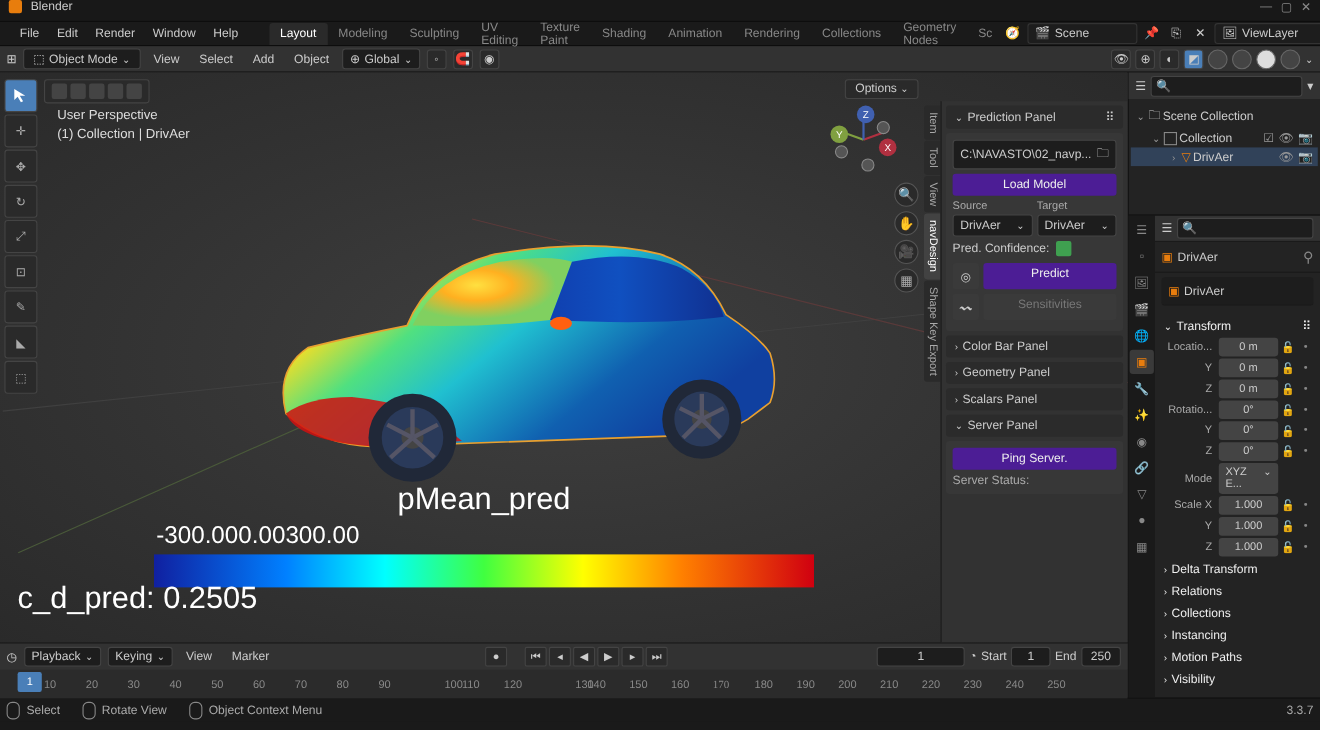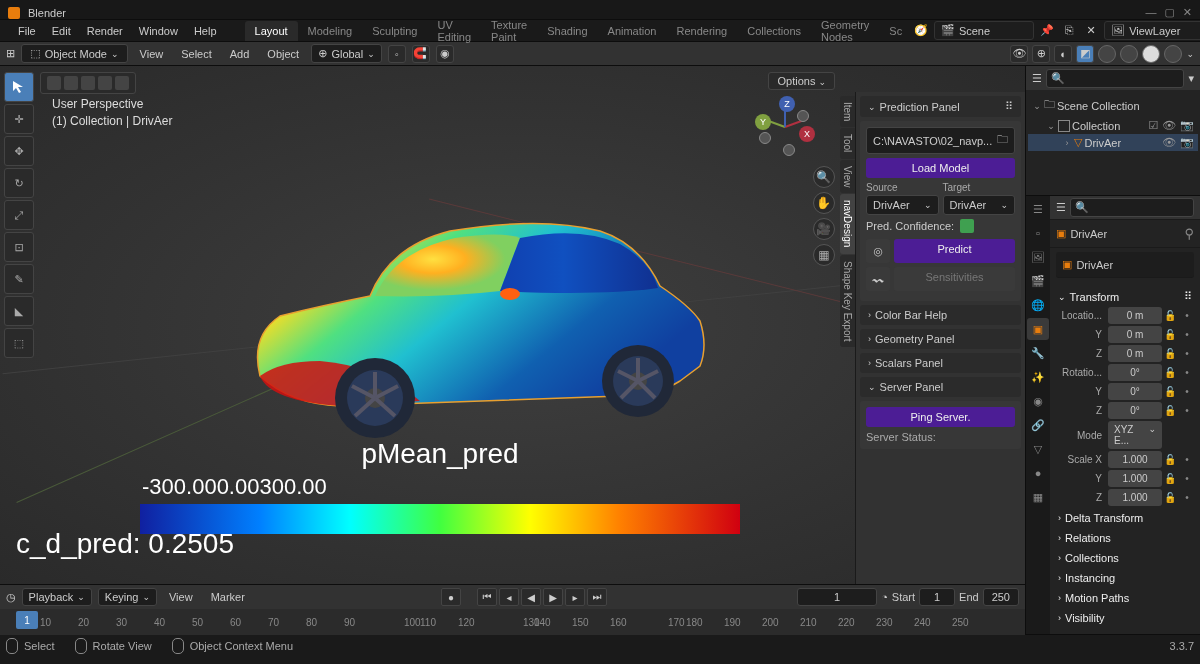--- a/index.html
+++ b/index.html
@@ -1,17 +1,17 @@
 <!DOCTYPE html>
 <html><head>
 <meta charset="utf-8">
 <style>
 *{box-sizing:border-box;margin:0;padding:0;font-family:-apple-system,BlinkMacSystemFont,"Segoe UI",sans-serif;user-select:none}
 body{background:#1a1a1a;width:1200px;height:664px;overflow:hidden;color:#ccc;font-size:11px}
-.titlebar{height:20px;background:#181818;display:flex;align-items:flex-end;padding:0 8px;justify-content:space-between;border-bottom:1px solid #0d0d0d}
+.titlebar{height:20px;background:#181818;display:flex;align-items:flex-start;padding:0 8px;justify-content:space-between;border-bottom:1px solid #0d0d0d}
 .titlebar .left{display:flex;align-items:center;gap:8px}
 .titlebar .logo{width:12px;height:12px;background:#e87d0d;border-radius:2px}
 .titlebar .right{display:flex;gap:8px;color:#888}
 .menubar{height:22px;background:#1a1a1a;display:flex;align-items:center;padding:0 6px;gap:0;border-bottom:1px solid #0d0d0d}
 .menubar .menu-item{padding:3px 8px;color:#ccc;cursor:pointer}
 .workspace-tabs{display:flex;align-items:center;margin-left:20px}
 .workspace-tabs .tab{padding:4px 10px;color:#888;cursor:pointer;font-size:11px}
 .workspace-tabs .tab.active{background:#2a2a2a;color:#fff;border-radius:3px 3px 0 0}
 .scene-layer{display:flex;align-items:center;margin-left:auto;gap:4px}
 .scene-layer .field{background:#1d1d1d;border:1px solid #333;border-radius:3px;padding:2px 6px;display:flex;align-items:center;gap:4px;min-width:100px}
@@ -299,21 +299,21 @@
               <div class="ibtn">◎</div>
               <div class="btn" style="flex:1;margin:0">Predict</div>
             </div>
           <div class="icon-btn-row">
               <div class="ibtn">〰</div>
               <div class="btn disabled" style="flex:1;margin:0">Sensitivities</div>
             </div>
         </div>
         <div class="header">
             <span class="chev">›</span>
-            <span>Color Bar Help</span>
+            <span>Color Bar Panel</span>
           </div>
         <div class="header">
             <span class="chev">›</span>
             <span>Geometry Panel</span>
           </div>
         <div class="header">
             <span class="chev">›</span>
             <span>Scalars Panel</span>
           </div>
         <div class="header">
@@ -442,21 +442,21 @@
           <span class="tick" style="left: 268px; text-align: center;">70</span>
           <span class="tick" style="left: 306px;">80</span>
           <span class="tick" style="left: 344px;">90</span>
           <span class="tick" style="left: 404px;">100</span>
           <span class="tick" style="left: 420px;">110</span>
           <span class="tick" style="left: 458px;">120</span>
           <span class="tick" style="left: 523px;">130</span>
           <span class="tick" style="left: 534px;">140</span>
           <span class="tick" style="left: 572px;">150</span>
           <span class="tick" style="left: 610px;">160</span>
-          <span class="tick" style="left: 668px;">170</span>
+          <span class="tick" style="left: 648px; font-family: Liberation Serif, serif;">170</span>
           <span class="tick" style="left: 686px;">180</span>
           <span class="tick" style="left: 724px;">190</span>
           <span class="tick" style="left: 762px;">200</span>
           <span class="tick" style="left: 800px;">210</span>
           <span class="tick" style="left: 838px;">220</span>
           <span class="tick" style="left: 876px;">230</span>
           <span class="tick" style="left: 914px;">240</span>
           <span class="tick" style="left: 952px;">250</span>
         </div>
     </div>

